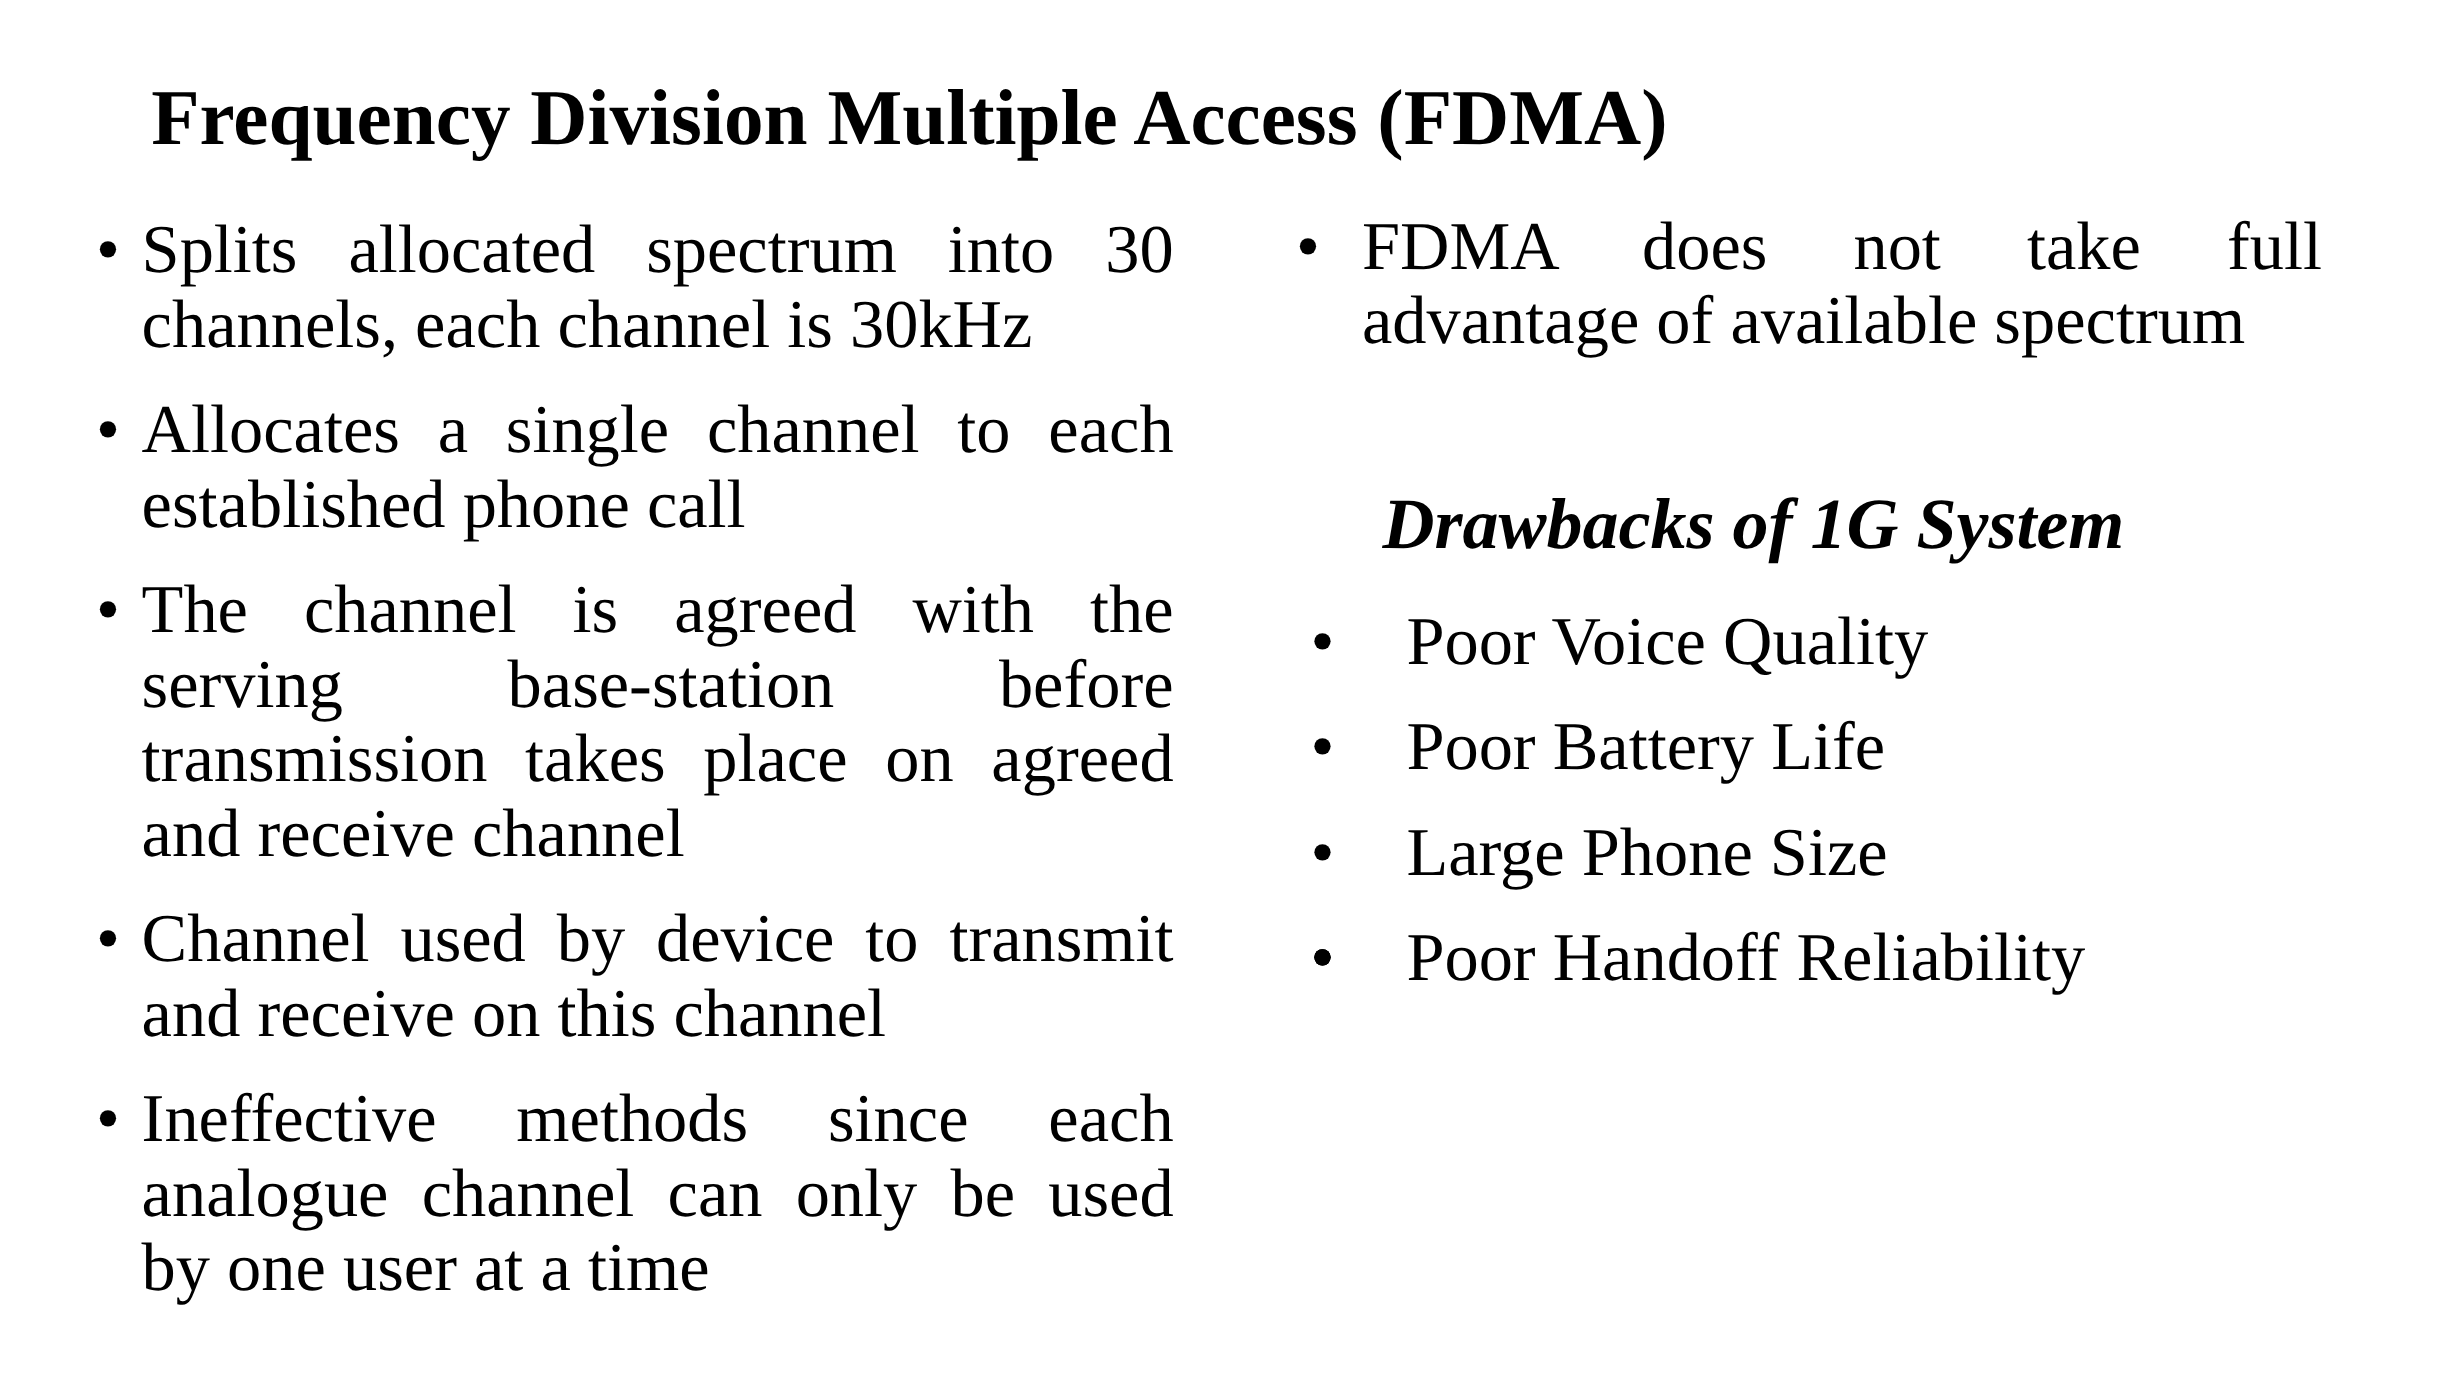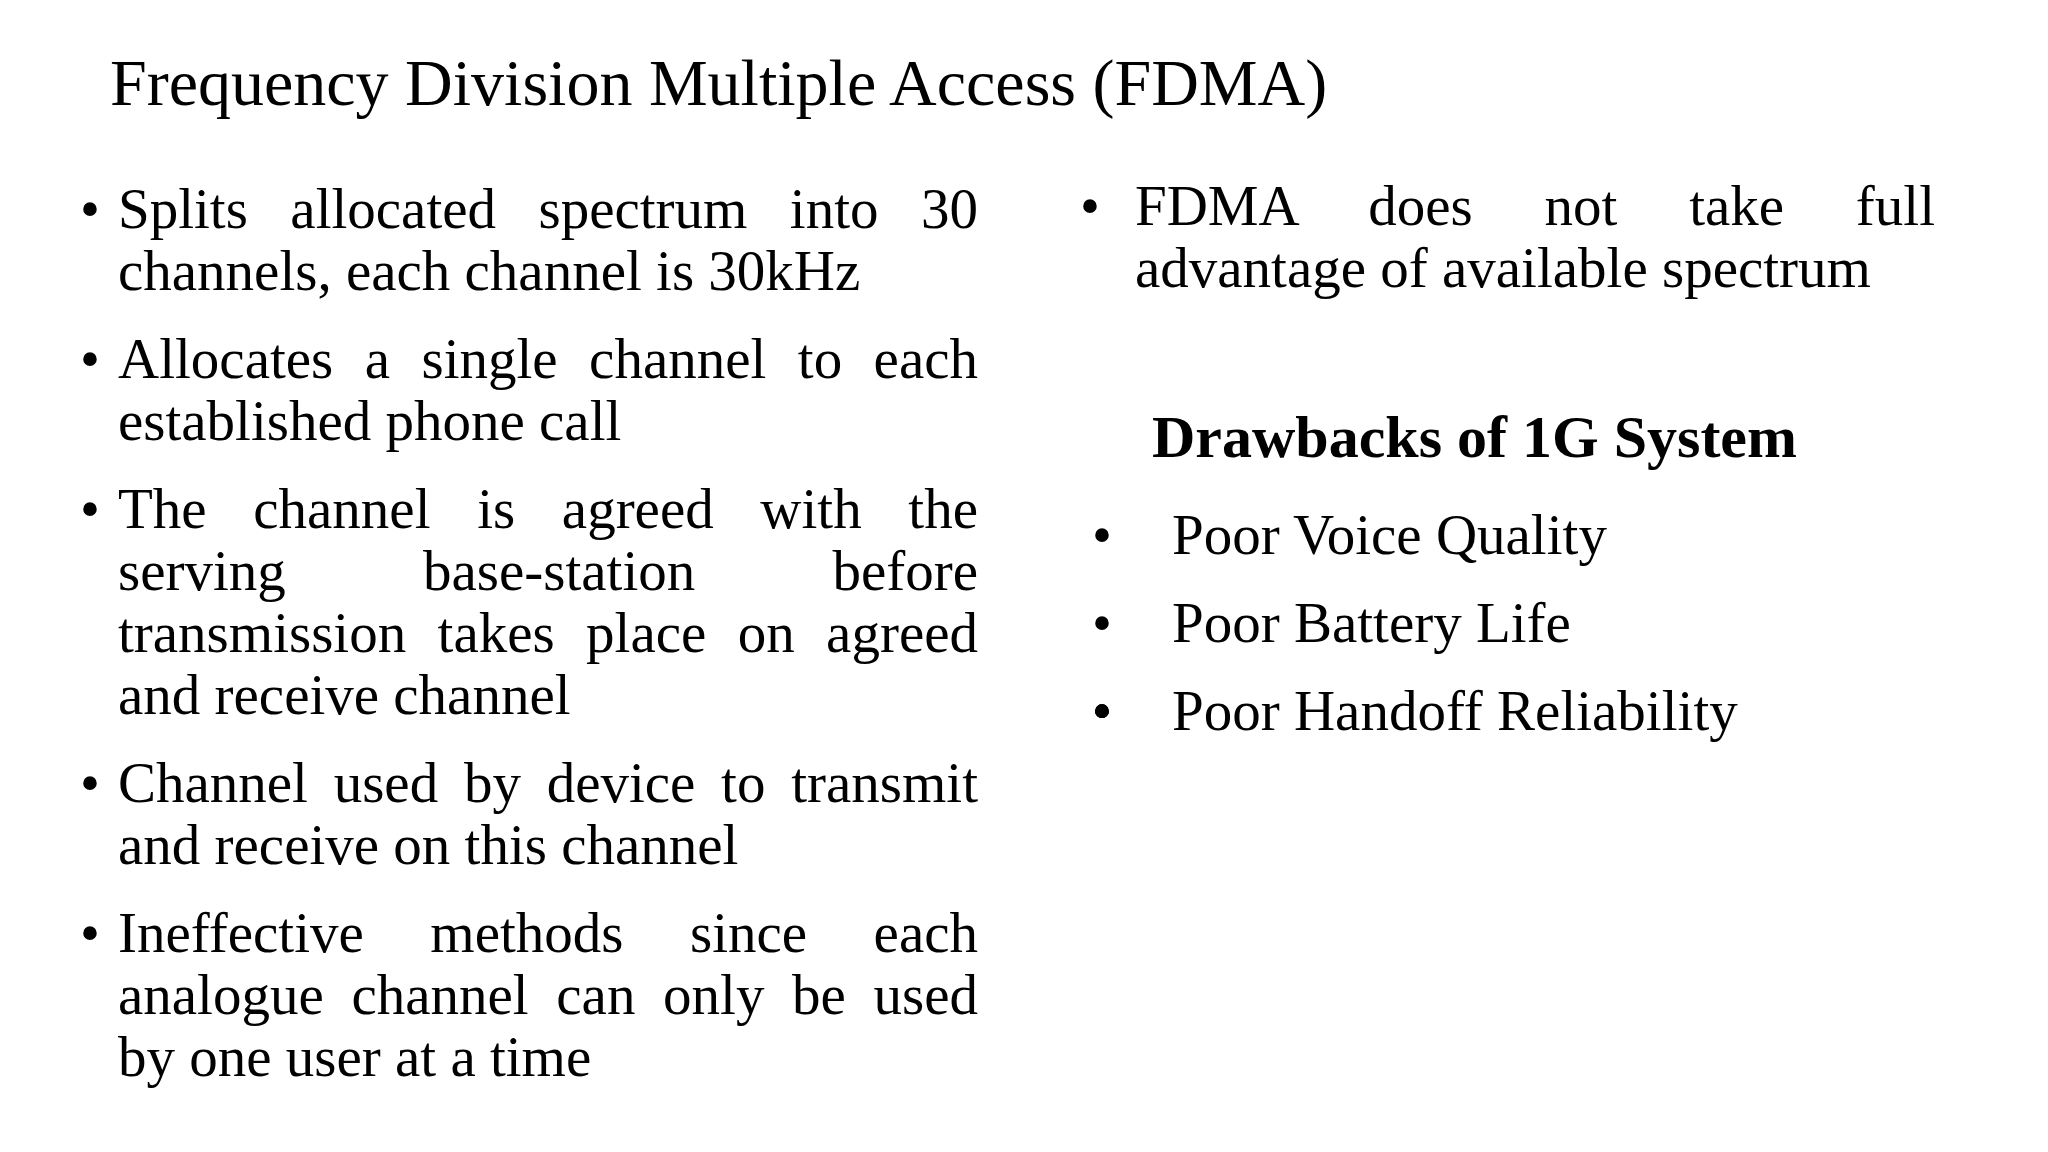--- a/index.html
+++ b/index.html
@@ -13,23 +13,23 @@
     height: 1152px;
     background: #ffffff;
     color: #000000;
     font-family: "Liberation Serif", serif;
     overflow: hidden;
   }
   .slide-title {
     position: absolute;
     left: 110px;
     top: 50px;
-    margin: 0;
+    margin: 16px;
     font-size: 66px;
-    font-weight: normal;
+    font-weight: bold;
     line-height: 1.0;
     white-space: nowrap;
     text-align: right;
   }
   ul.bullet-list {
     list-style: none;
     margin: 0;
     padding: 0;
     position: absolute;
   }
@@ -67,20 +67,21 @@
   
   .drawbacks-heading {
     position: absolute;
     left: 1152px;
     top: 406px;
     margin: 0;
     font-size: 60px;
     font-weight: bold;
     line-height: 62px;
     white-space: nowrap;
+    font-style: italic;
   }
   
   .drawbacks {
     left: 1092px;
     top: 504px;
     width: 880px;
   }
   .drawbacks li {
     padding-left: 80px;
     text-align: left;
@@ -104,19 +105,19 @@
 
   <ul class="bullet-list right-intro">
       <li><span class="bullet-marker">•</span><span>FDMA does not take full advantage of available spectrum</span></li>
     </ul>
 
   <h2 class="drawbacks-heading">Drawbacks of 1G System</h2>
 
   <ul class="bullet-list drawbacks">
       <li><span class="bullet-marker">•</span><span>Poor Voice Quality</span></li>
       <li><span class="bullet-marker">•</span><span>Poor Battery Life</span></li>
-      <li><span class="bullet-marker">•</span></li>
+      <li><span class="bullet-marker">•</span><span>Large Phone Size</span></li>
       <li><span class="bullet-marker">•</span></li>
       <li><span class="bullet-marker">•</span></li>
       <li><span class="bullet-marker">•</span><span>Poor Handoff Reliability</span></li>
     </ul>
 
 </div>
 
 </body></html>

